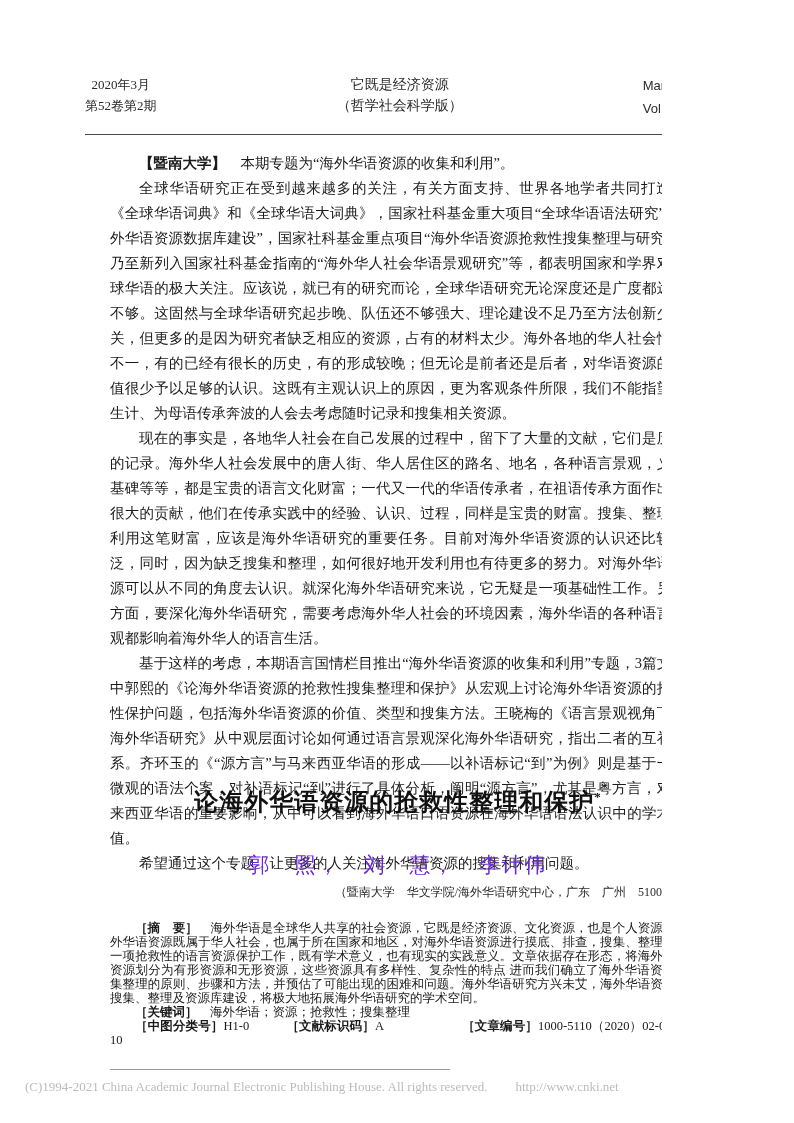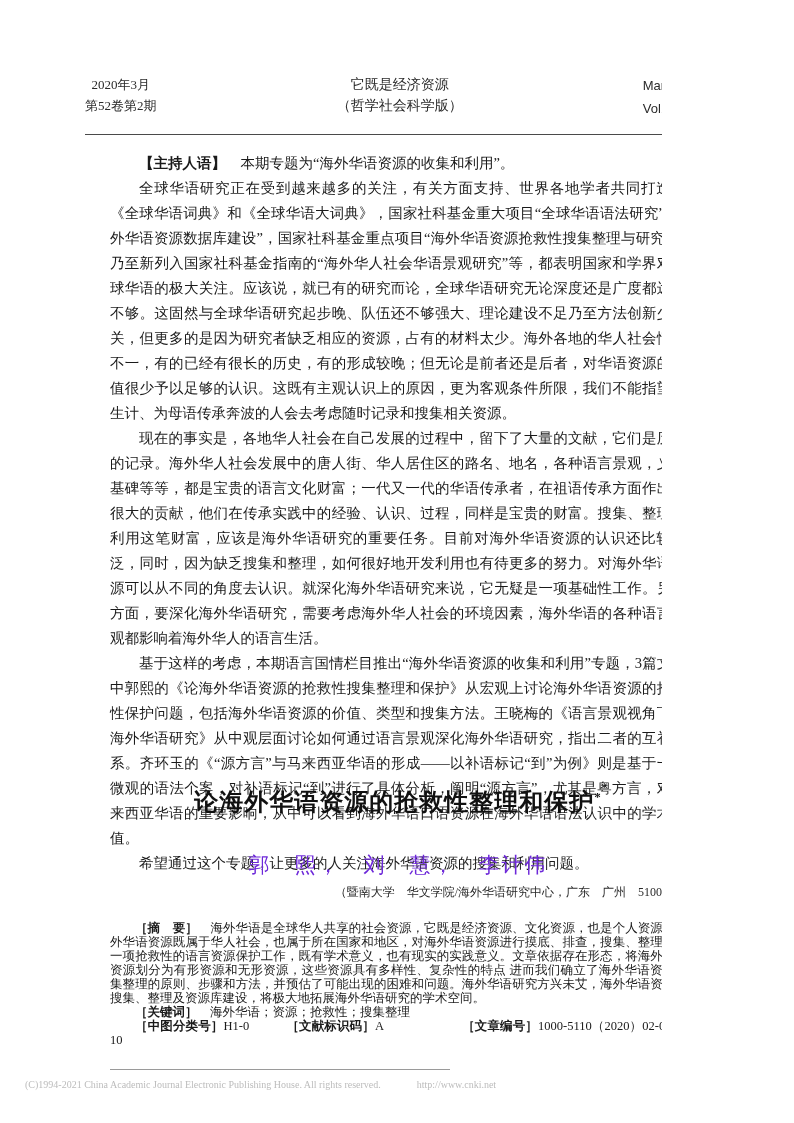--- a/index.html
+++ b/index.html
@@ -52,22 +52,22 @@
   .abstract-block .lbl{font-weight:bold;}
   .meta-line .meta-item{margin-right:34px;}
   .meta-line .meta-item:last-child{margin-right:0;margin-left:41px;}
   
   .footnote-rule{
     position:absolute;top:1069px;left:110px;width:340px;height:0;
     border-top:1px solid #9a9a9a;
   }
   .page-footer{
     position:absolute;top:1079px;left:25px;width:745px;
-    font-size:10px;color:#bcbcbc;
-    display:flex;gap:36px;white-space:nowrap;
+    font-size:13px;color:#bcbcbc;
+    display:flex;gap:28px;white-space:nowrap;
   }
 </style>
 </head>
 <body>
 
 <div class="page">
 
   <div class="journal-header">
     <div class="jh-col left">
       <div>2020年3月</div>
@@ -77,21 +77,21 @@
       <div>它既是经济资源</div>
       <div>（哲学社会科学版）</div>
     </div>
     <div class="jh-col right">
       <div>Mar.，2020</div>
       <div>Vol.52 No.2</div>
     </div>
   </div>
 
   <div class="editor-note">
-    <p><span class="note-label">【主持人语】</span><span>　本期专题为“海外华语资源的收集和利用”。</span></p>
+    <p><span class="note-label">【暨南大学】</span><span>　本期专题为“海外华语资源的收集和利用”。</span></p>
     <p>全球华语研究正在受到越来越多的关注，有关方面支持、世界各地学者共同打造的《全球华语词典》和《全球华语大词典》，国家社科基金重大项目“全球华语语法研究”“境外华语资源数据库建设”，国家社科基金重点项目“海外华语资源抢救性搜集整理与研究”，乃至新列入国家社科基金指南的“海外华人社会华语景观研究”等，都表明国家和学界对全球华语的极大关注。应该说，就已有的研究而论，全球华语研究无论深度还是广度都远远不够。这固然与全球华语研究起步晚、队伍还不够强大、理论建设不足乃至方法创新少有关，但更多的是因为研究者缺乏相应的资源，占有的材料太少。海外各地的华人社会情况不一，有的已经有很长的历史，有的形成较晚；但无论是前者还是后者，对华语资源的价值很少予以足够的认识。这既有主观认识上的原因，更为客观条件所限，我们不能指望为生计、为母语传承奔波的人会去考虑随时记录和搜集相关资源。</p>
     <p>现在的事实是，各地华人社会在自己发展的过程中，留下了大量的文献，它们是历史的记录。海外华人社会发展中的唐人街、华人居住区的路名、地名，各种语言景观，义山基碑等等，都是宝贵的语言文化财富；一代又一代的华语传承者，在祖语传承方面作出了很大的贡献，他们在传承实践中的经验、认识、过程，同样是宝贵的财富。搜集、整理和利用这笔财富，应该是海外华语研究的重要任务。目前对海外华语资源的认识还比较宽泛，同时，因为缺乏搜集和整理，如何很好地开发利用也有待更多的努力。对海外华语资源可以从不同的角度去认识。就深化海外华语研究来说，它无疑是一项基础性工作。另一方面，要深化海外华语研究，需要考虑海外华人社会的环境因素，海外华语的各种语言景观都影响着海外华人的语言生活。</p>
     <p>基于这样的考虑，本期语言国情栏目推出“海外华语资源的收集和利用”专题，3篇文章中郭熙的《论海外华语资源的抢救性搜集整理和保护》从宏观上讨论海外华语资源的抢救性保护问题，包括海外华语资源的价值、类型和搜集方法。王晓梅的《语言景观视角下的海外华语研究》从中观层面讨论如何通过语言景观深化海外华语研究，指出二者的互补关系。齐环玉的《“源方言”与马来西亚华语的形成——以补语标记“到”为例》则是基于一个微观的语法个案，对补语标记“到”进行了具体分析，阐明“源方言”，尤其是粤方言，对马来西亚华语的重要影响，从中可以看到海外华语口语资源在海外华语语法认识中的学术价值。</p>
     <p>希望通过这个专题，让更多的人关注海外华语资源的搜集和利用问题。</p>
   </div>
 
   <h1 class="article-title"><span>论海外华语资源的抢救性整理和保护</span><sup>*</sup></h1>
 
   <div class="authors">郭　熙，　刘　慧，　李计伟</div>
 

